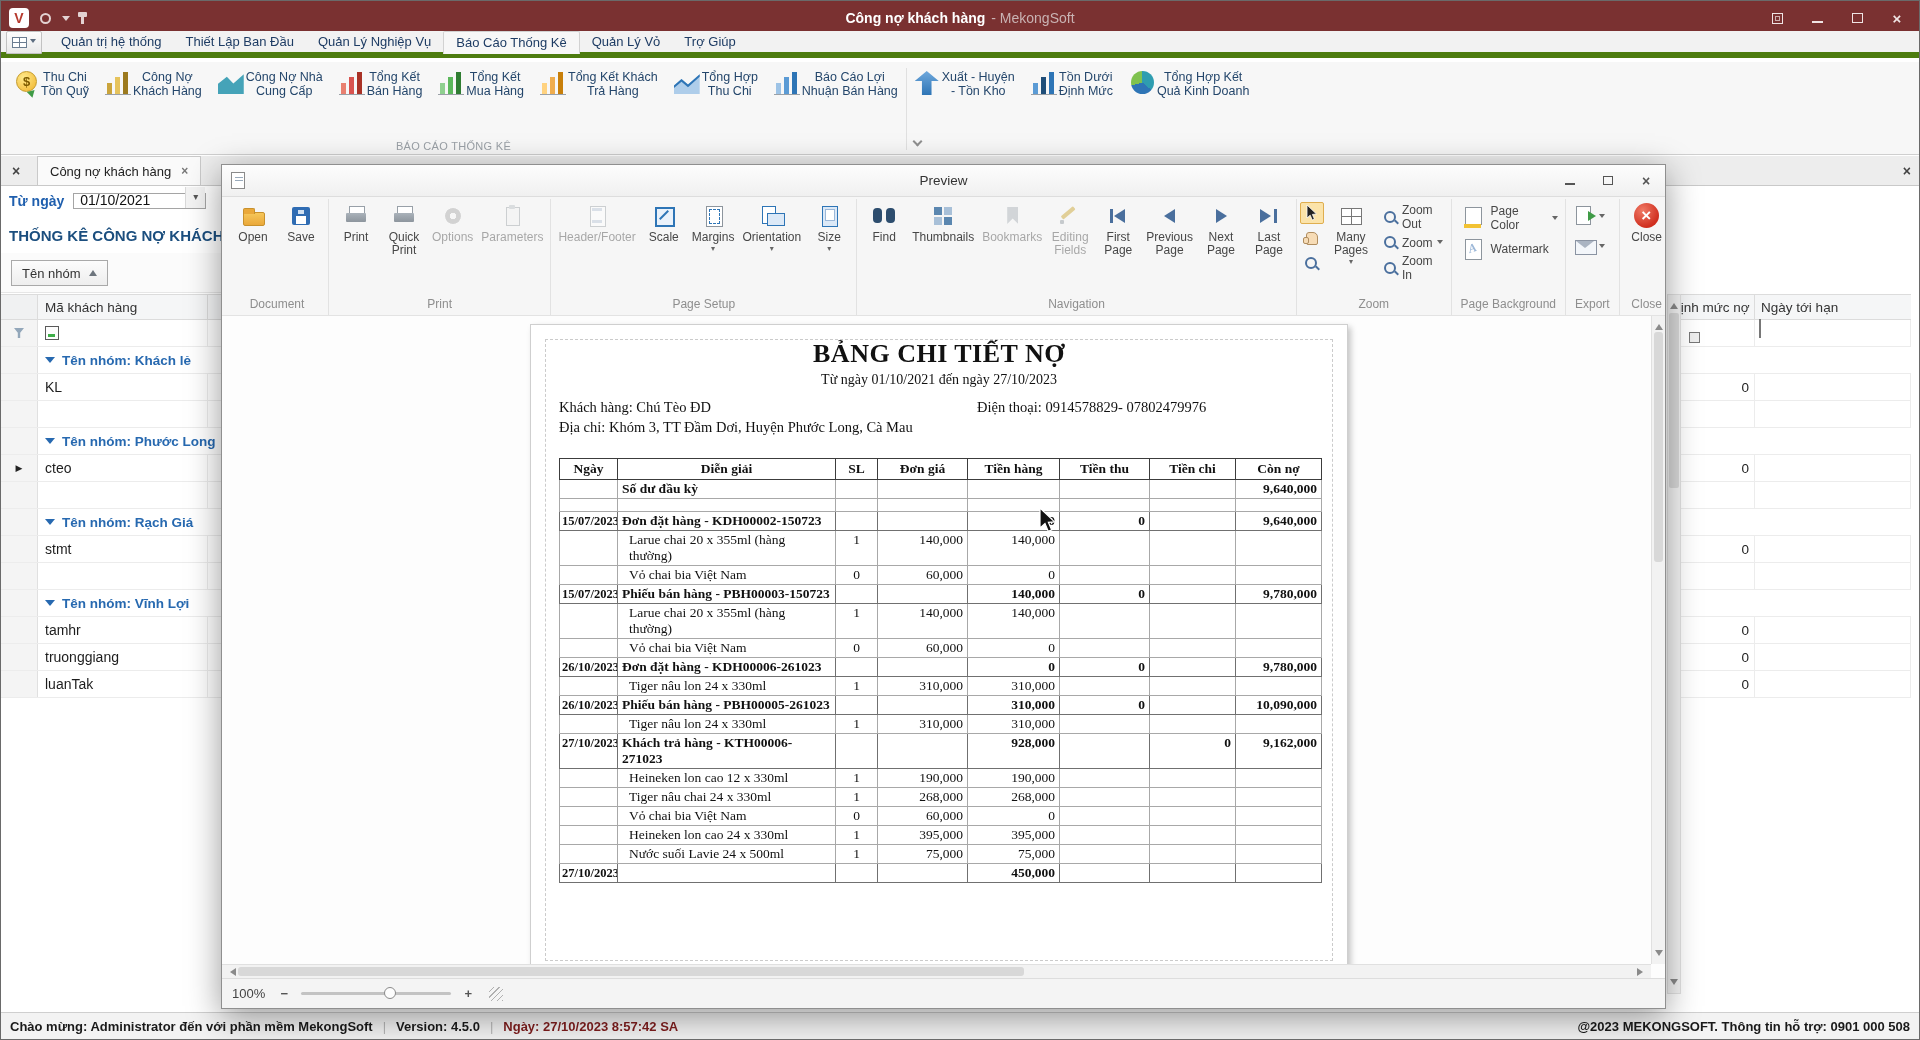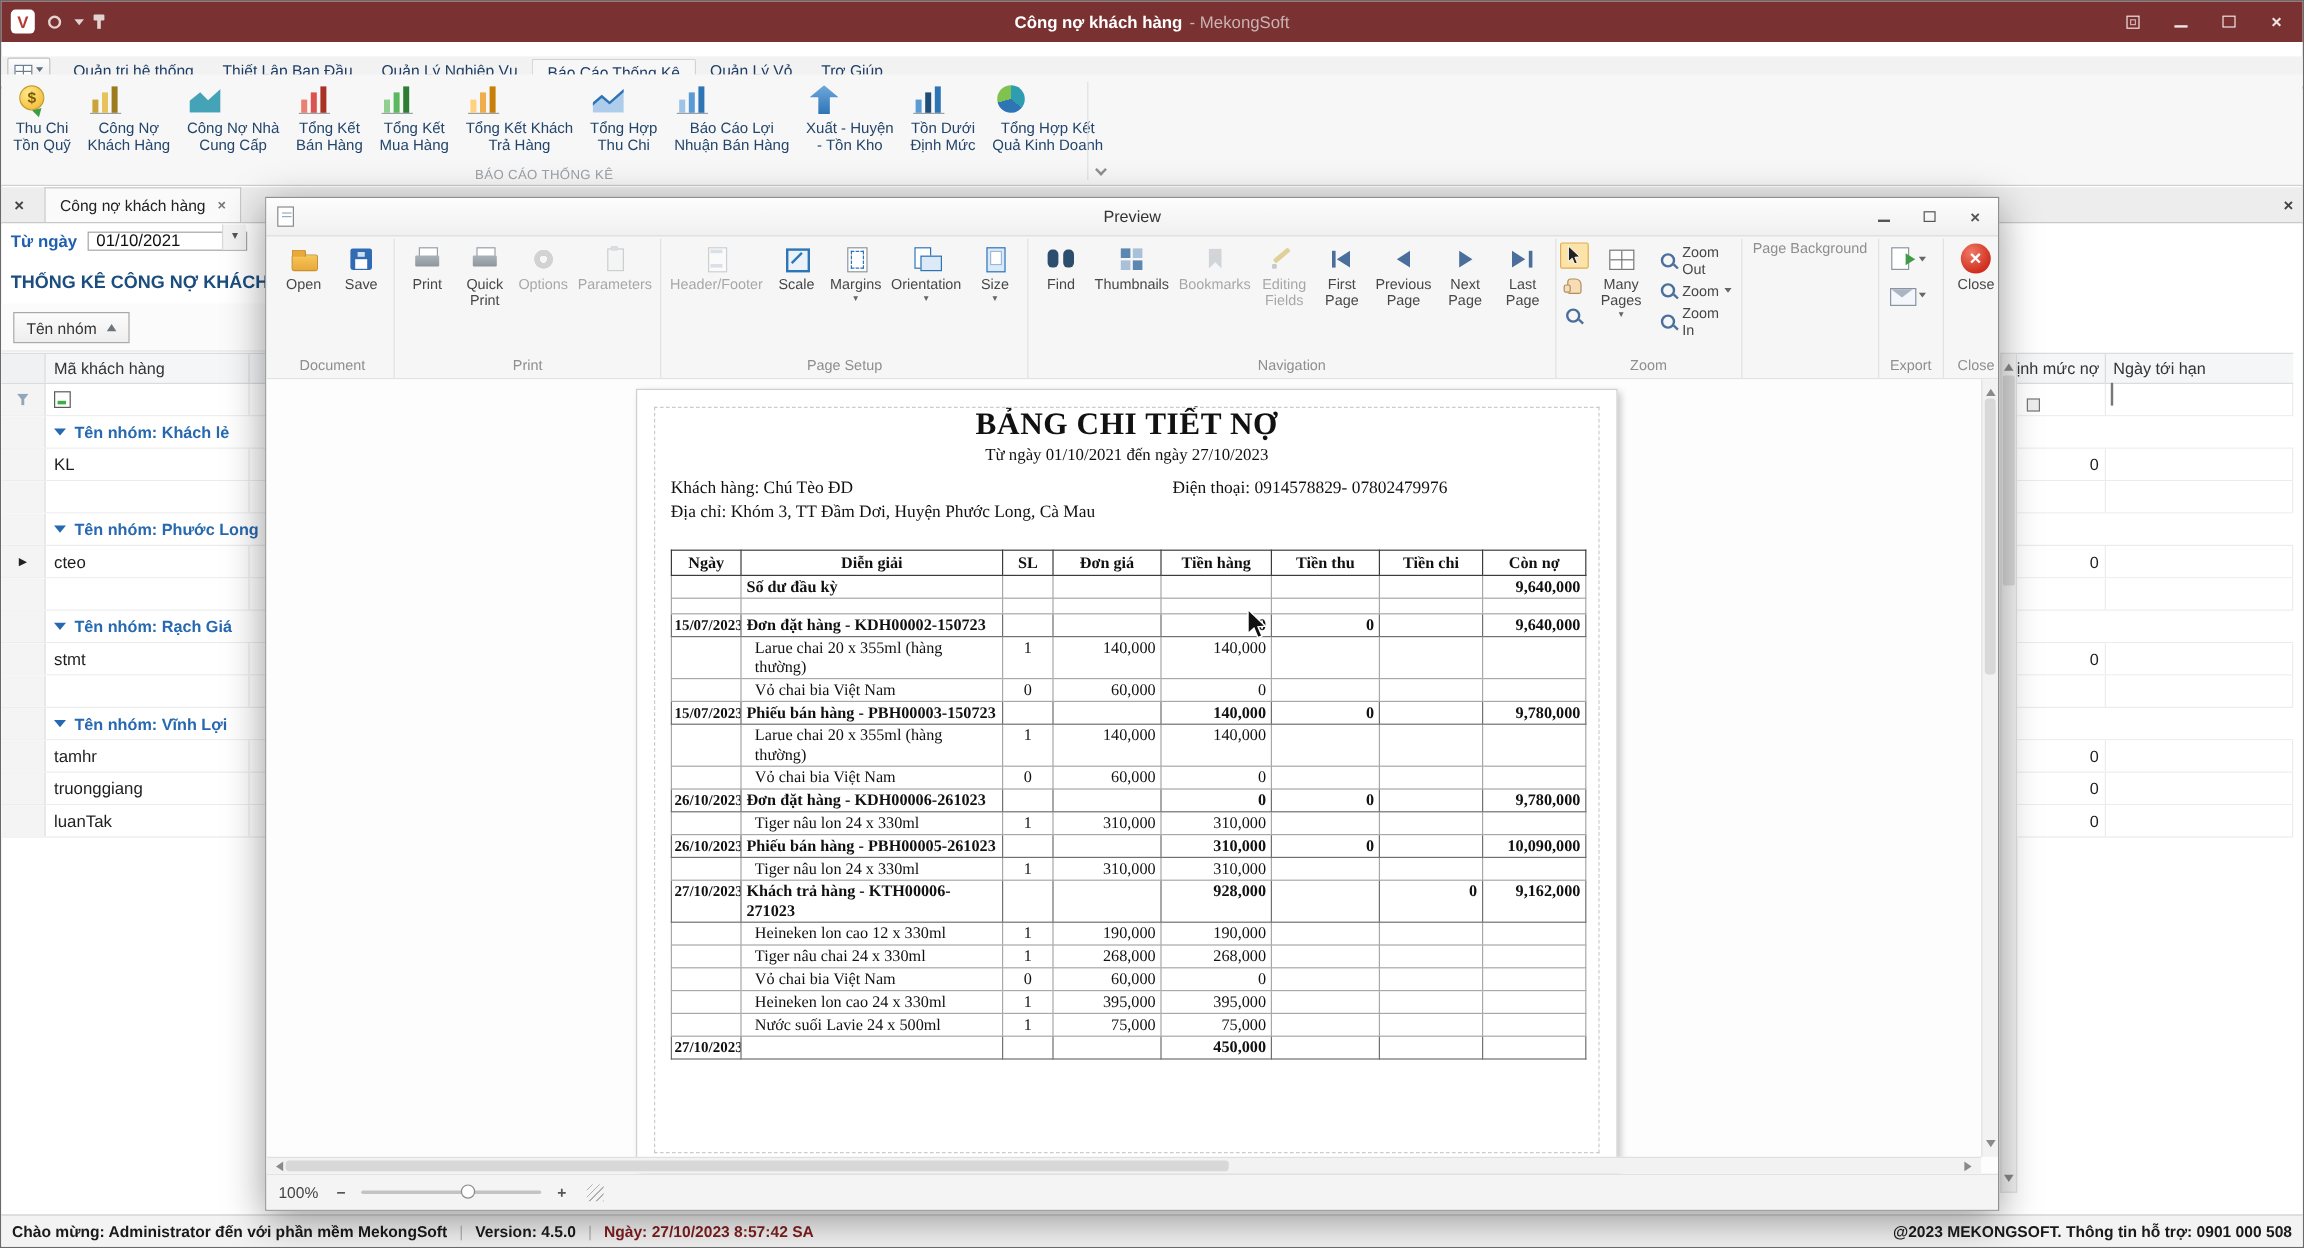--- a/index.html
+++ b/index.html
@@ -20,31 +20,31 @@
   .tb-title .t-sub{color:#c9b3b3;margin-left:6px}
   .tb-right{position:absolute;right:2px;top:0;height:34px;display:flex}
   .wbtn{width:40px;height:34px;display:flex;align-items:center;justify-content:center;color:#fff}
   .i-full{width:11px;height:11px;border:1px solid #f0e4e4;position:relative}
   .i-full::before{content:"";position:absolute;inset:2px;border:1px solid rgba(240,228,228,.7)}
   .i-min{width:11px;height:2px;background:#f0e4e4;margin-top:8px}
   .i-max{width:11px;height:10px;border:1px solid #f0e4e4}
   .i-close-x{font:bold 15px/15px "Liberation Sans",sans-serif;color:#f0e4e4}
 
   
-  .rtabs{position:absolute;left:0;top:46px;right:0;height:27px;background:#f2f2f2;border-bottom:2px solid #4d7c0f;display:flex;align-items:center;padding-left:5px}
+  .rtabs{position:absolute;left:0;top:30px;right:0;height:27px;background:#f2f2f2;border-bottom:6px solid #4d7c0f;display:flex;align-items:flex-start;padding-left:5px}
   .rtab-app{width:36px;height:23px;margin:0 7px 0 0;border:1px solid #c2c2c2;border-radius:2px 2px 0 0;background:linear-gradient(#fdfdfd,#e9e9e9);display:flex;align-items:center;justify-content:center;gap:3px}
   .appbtn-ic{width:15px;height:11px;border:1px solid #6b7d91;background:linear-gradient(#6b7d91,#6b7d91) 50% 0/1px 100% no-repeat,linear-gradient(#6b7d91,#6b7d91) 0 45%/100% 1px no-repeat,#fff}
   .appbtn-dd{width:0;height:0;border:3px solid transparent;border-top:4px solid #5d6d80}
   .rtab{height:23px;line-height:22px;padding:0 12px;font-size:13px;color:#1e3c64;white-space:nowrap}
   .rtab.t-active{background:#f7f7f7;border:1px solid #d2d2d2;border-bottom:1px solid #f7f7f7;border-radius:2px 2px 0 0;margin-bottom:-1px}
 
   
   .ribbon{position:absolute;left:0;top:61px;right:0;height:93px;background:#f7f7f7;border-bottom:1px solid #cfcfcf}
   .rbtns{position:absolute;left:3px;top:2px;display:flex}
-  .rbtn{display:flex;flex-direction:column;align-items:flex-start;padding:4px 7px 2px;border-radius:3px}
+  .rbtn{display:flex;flex-direction:row;align-items:center;padding:4px 7px 2px;border-radius:3px}
   .ric{position:relative;width:30px;height:30px;margin-bottom:2px;flex:none}
   .rlabel{font-size:12.5px;line-height:14px;color:#24466b;text-align:center;white-space:pre-line}
   .rgroup-label{position:absolute;left:0;bottom:2px;width:905px;text-align:center;font-size:11px;color:#9aa0a6;letter-spacing:.3px}
   .rsep{position:absolute;left:905px;top:6px;bottom:4px;width:1px;background:#e0e0e0}
   .rexp{position:absolute;left:913px;bottom:9px;width:7px;height:7px;border-right:2px solid #8f8f8f;border-bottom:2px solid #8f8f8f;transform:rotate(45deg)}
 
   
   .c-coin::before{content:"$";position:absolute;left:5px;top:3px;width:19px;height:19px;border-radius:50%;background:radial-gradient(circle at 35% 30%,#ffe98a,#f0b32b);border:1px solid #c49a28;color:#7c5a00;font:bold 13px/19px "Liberation Sans",sans-serif;text-align:center}
   .c-coin::after{content:"";position:absolute;right:2px;bottom:3px;border:4px solid transparent;border-left:7px solid #3f9b46;transform:rotate(-45deg)}
   .c-bars-gold::before,.c-bars-red::before,.c-bars-green::before,.c-bars-yellow::before,.c-bars-blue::before,.c-bars-navy::before{content:"";position:absolute;inset:0}
@@ -744,20 +744,33 @@
             <div class="zrow">
                 <span class="mag"></span>
                 <span>Zoom In</span>
               </div>
           </div>
         </div>
         <div class="tg-cap">Zoom</div>
       </div>
 
       <div class="tgroup">
+        <div class="tg-body">
+          <div class="pb-col">
+            <div class="pbrow">
+                <span class="tic c-pagecolor"></span>
+                <span>Page Color</span>
+                <span class="dd"></span>
+              </div>
+            <div class="pbrow">
+                <span class="tic c-watermark"></span>
+                <span>Watermark</span>
+              </div>
+          </div>
+        </div>
         <div class="tg-cap">Page Background</div>
       </div>
 
       <div class="tgroup">
         <div class="tg-body">
           <div class="exp-col">
             <div class="exprow">
                 <span class="tic c-export"></span>
                 <span class="dd"></span>
               </div>

